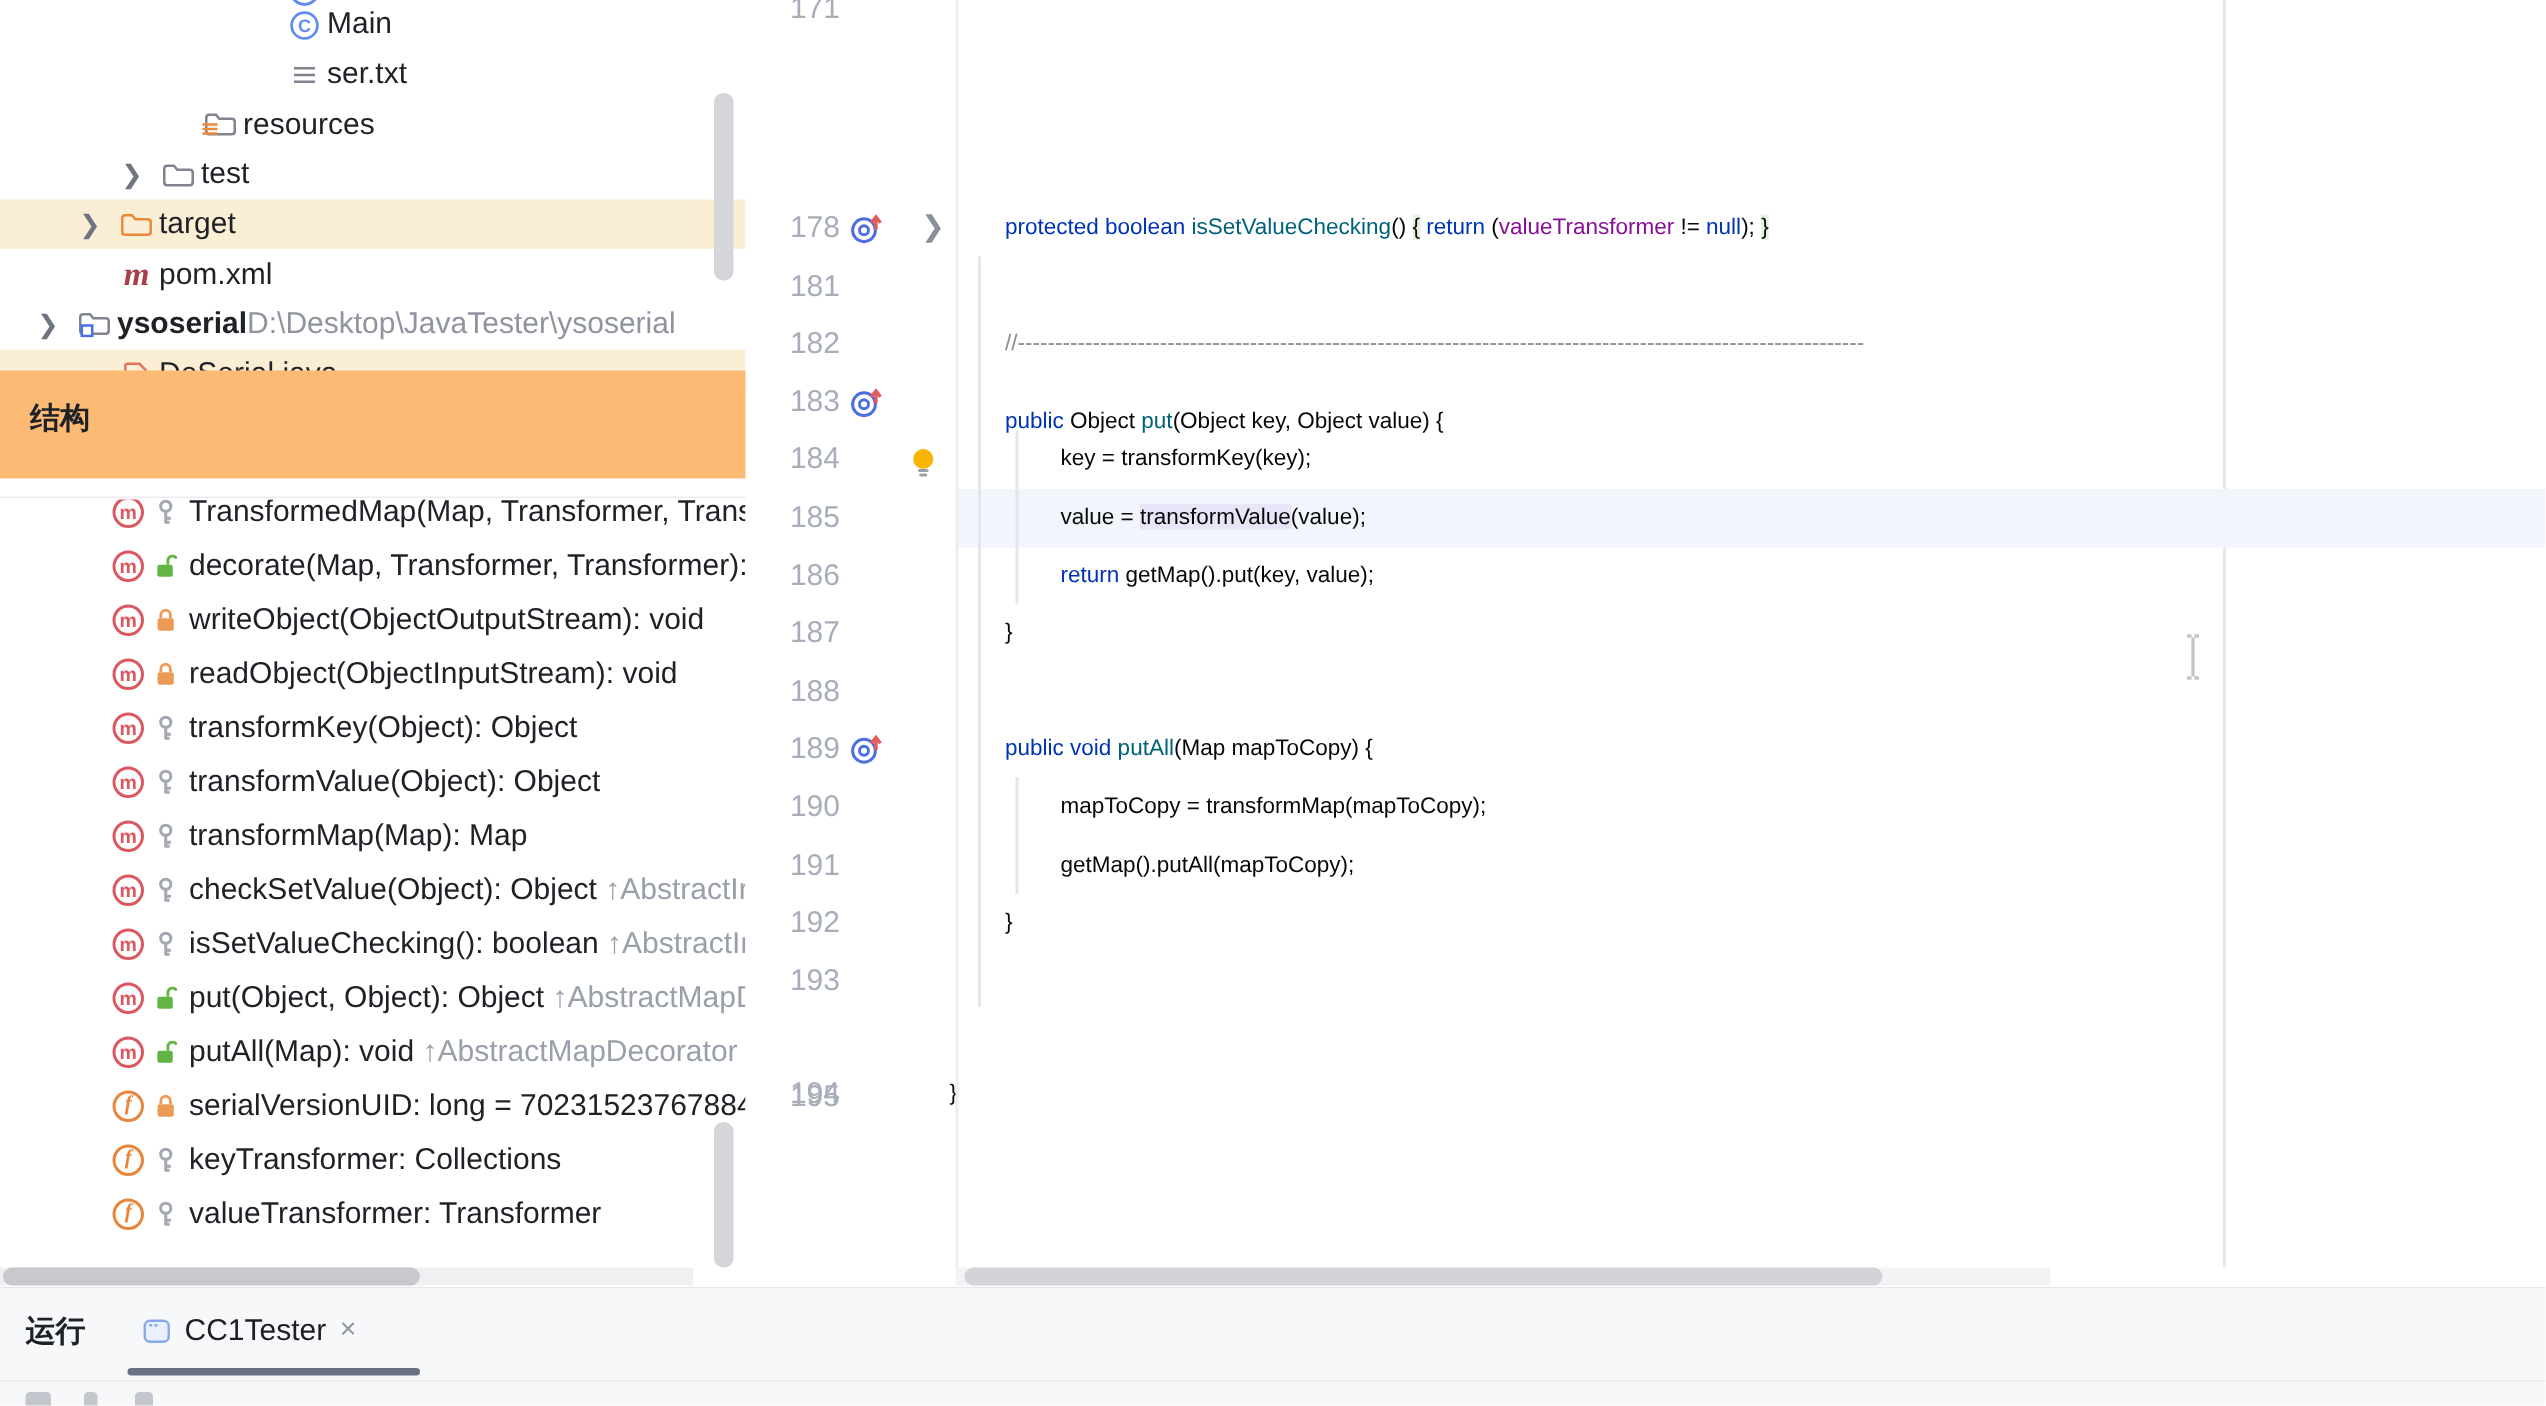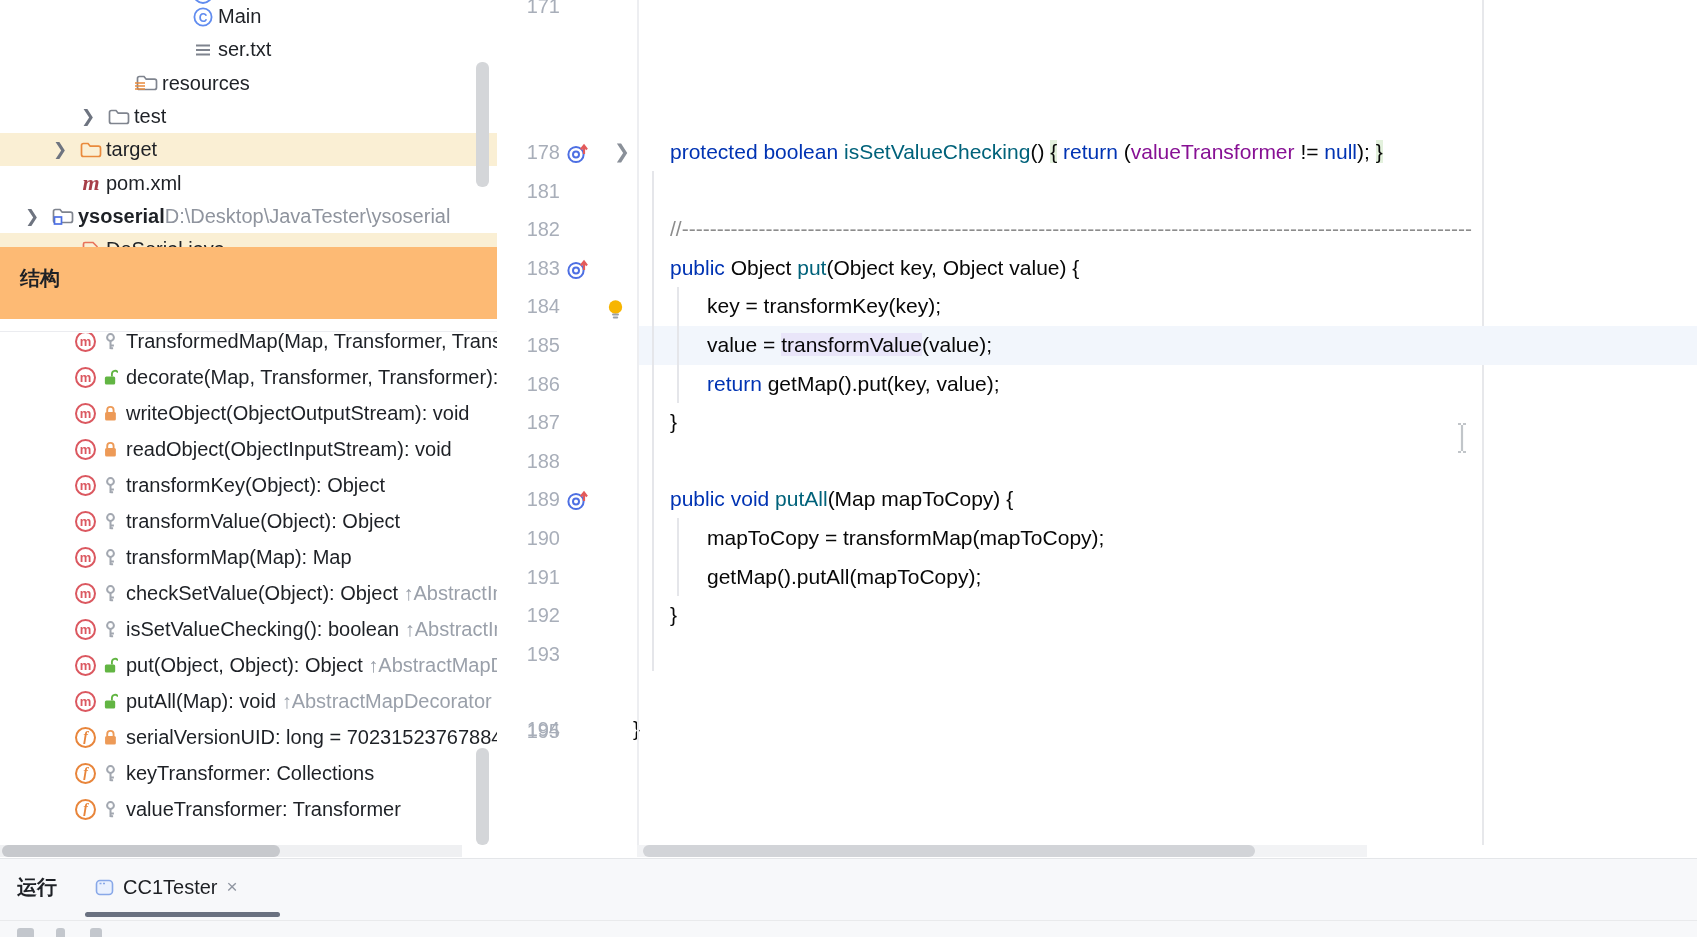--- a/index.html
+++ b/index.html
@@ -61,21 +61,21 @@
   #doc-bar { position:absolute; left:22px; top:4px; width:4px; height:98px; background:#D6D8DC; }
   .doc-line { position:absolute; left:53px; font-size:19px; color:#8E9299; white-space:pre; }
   .doc-label { display:inline-block; }
 
   .code-row { position:absolute; left:0; width:1200px; height:38.6px; line-height:38.6px; }
   .line-num { position:absolute; left:0; width:63px; text-align:right; font-size:20px;
     color:#A8AEB9; line-height:38.6px; }
   .gutter-ico { position:absolute; left:69px; top:8px; width:22px; height:22px; }
   .bulb-ico { position:absolute; left:109px; top:9px; width:19px; height:21px; }
   .fold-chev { position:absolute; left:117px; color:#8A9099; font-size:19px; line-height:38.6px; }
-  .code-text { position:absolute; font-size:21px; color:#080808; white-space:pre; }
+  .code-text { position:absolute; font-size:15px; color:#080808; white-space:pre; }
   .tk-kw { color:#0033B3; }
   .tk-decl { color:#00627A; }
   .tk-field { color:#871094; }
   .tk-cmt { color:#8C8C8C; display:inline-block; max-width:812px; overflow:hidden; vertical-align:bottom; }
   .tk-brhl { background:#E3F1DD; }
   .tk-tokhl { background:#E9E5F9; }
 
   #num-171 { position:absolute; left:0; top:-13px; width:63px; text-align:right;
     font-size:20px; color:#A8AEB9; line-height:38.6px; }
 
@@ -130,21 +130,21 @@
           <span class="code-text" style="left: 173px;"><span class="tk-cmt">//-----------------------------------------------------------------------------------------------------------------</span></span>
         </div>
         <div class="code-row" style="top: 248.8px;">
           <span class="line-num">183</span>
           <span class="gutter-ico"><svg width="24" height="23" viewBox="0 0 24 23">
               <circle cx="10" cy="12.5" r="7.6" fill="none" stroke="#4D6FE3" stroke-width="2"></circle>
               <circle cx="10" cy="12.5" r="3" fill="none" stroke="#4D6FE3" stroke-width="2"></circle>
               <path d="M18 12 V4.5" stroke="#E35A5A" stroke-width="2.2" fill="none"></path>
               <path d="M14.8 7.5 L18 3.6 L21 7.5" fill="none" stroke="#E35A5A" stroke-width="2.2"></path>
             </svg></span>
-          <span class="code-text" style="left: 173px;"><span class="tk-kw">public</span><span class="tk-txt"> Object </span><span class="tk-decl">put</span><span class="tk-txt">(Object key, Object value) {</span></span>
+          <span class="code-text" style="left: 173px; margin-top: 13px;"><span class="tk-kw">public</span><span class="tk-txt"> Object </span><span class="tk-decl">put</span><span class="tk-txt">(Object key, Object value) {</span></span>
         </div>
         <div class="code-row" style="top: 287.4px;">
           <span class="line-num">184</span>
           <span class="bulb-ico"><svg width="19" height="21" viewBox="0 0 19 21">
               <circle cx="9.5" cy="8" r="6.7" fill="#F7B500"></circle>
               <rect x="6" y="14.6" width="7" height="2" rx="1" fill="#9AA0A8"></rect>
               <rect x="6.8" y="17.6" width="5.4" height="2" rx="1" fill="#9AA0A8"></rect>
             </svg></span>
           <span class="code-text" style="left: 210px;"><span class="tk-txt">key = transformKey(key);</span></span>
         </div>

